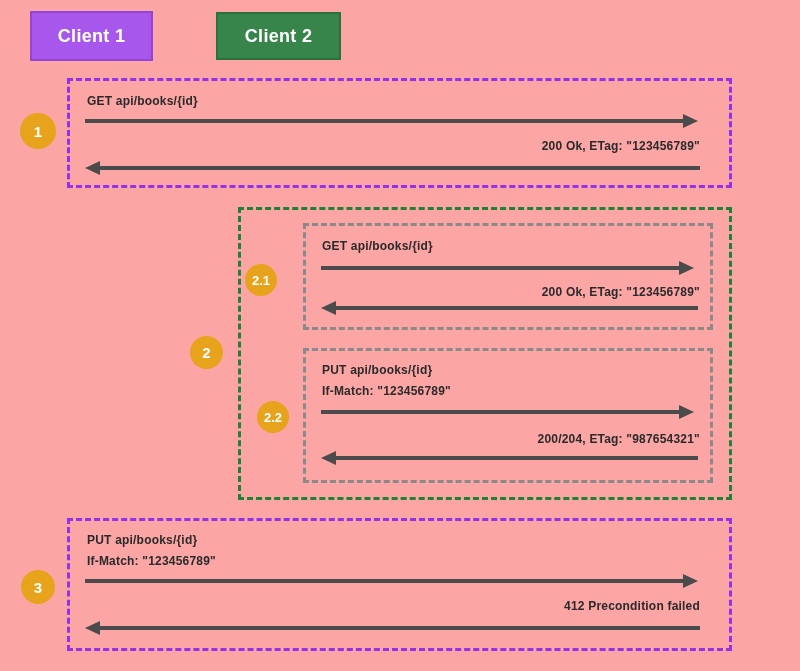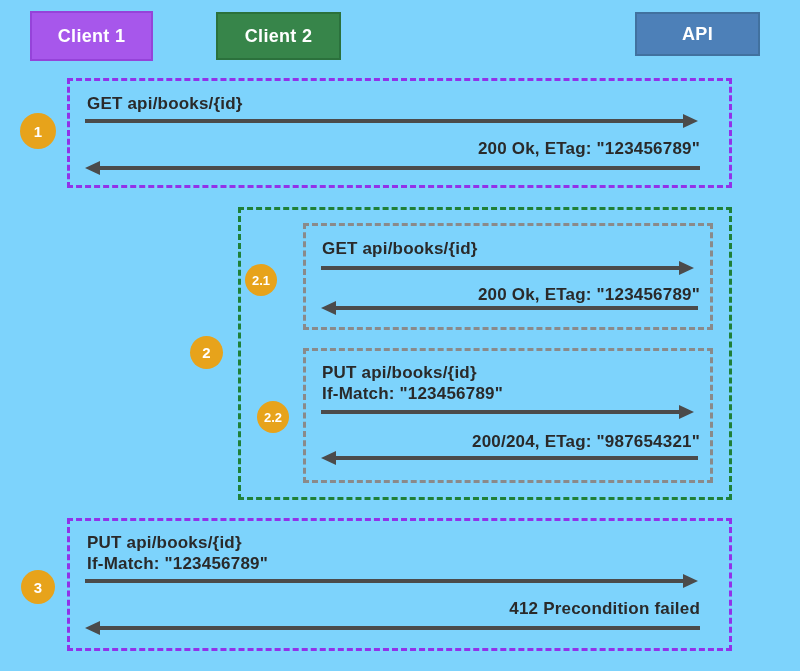--- a/index.html
+++ b/index.html
@@ -3,21 +3,21 @@
 <meta charset="utf-8">
 <style>
   * { margin: 0; padding: 0; box-sizing: border-box; }
   html, body { background: #ffffff; }
   body { font-family: "Liberation Sans", sans-serif; }
 
   .canvas {
     position: relative;
     width: 800px;
     height: 671px;
-    background: #7dd3fc;
+    background: #fca5a5;
     overflow: hidden;
   }
 
   
   .actor {
     position: absolute;
     display: flex;
     align-items: center;
     justify-content: center;
     color: #ffffff;
@@ -45,21 +45,21 @@
     align-items: center;
     justify-content: center;
     font-weight: 700;
   }
   .badge.lg { width: 36px; height: 36px; font-size: 15px; }
   .badge.sm { width: 32px; height: 32px; font-size: 13px; }
 
   
   .msg-label {
     position: absolute;
-    font-size: 17px;
+    font-size: 12px;
     font-weight: 700;
     color: #2a2a2a;
     white-space: nowrap;
     letter-spacing: 0.2px;
   }
   .msg-label.right-align { text-align: right; }
 
   
   .arrow {
     position: absolute;
@@ -88,23 +88,20 @@
 </head>
 <body>
 
 <div class="canvas">
 
   <div class="actor client1" style="left:30px; top:11px; width:123px; height:50px;">
     <span>Client 1</span>
   </div>
   <div class="actor client2" style="left:208px; top:12px; width:125px; height:48px;margin-left:8px;">
     <span>Client 2</span>
-  </div>
-  <div class="actor api" style="left:635px; top:12px; width:125px; height:44px;">
-    <span>API</span>
   </div>
 
   <div class="frame purple" style="left:67px; top:78px; width:665px; height:110px;"></div>
   <div class="badge lg" style="left:20px; top:113px;">1</div>
 
   <div class="msg-label" style="left:87px; top:94px;">GET api/books/{id}</div>
   <div class="arrow" style="left:85px; top:114px; width:613px;">
     <span class="line"></span>
     <span class="head-right"></span>
   </div>

